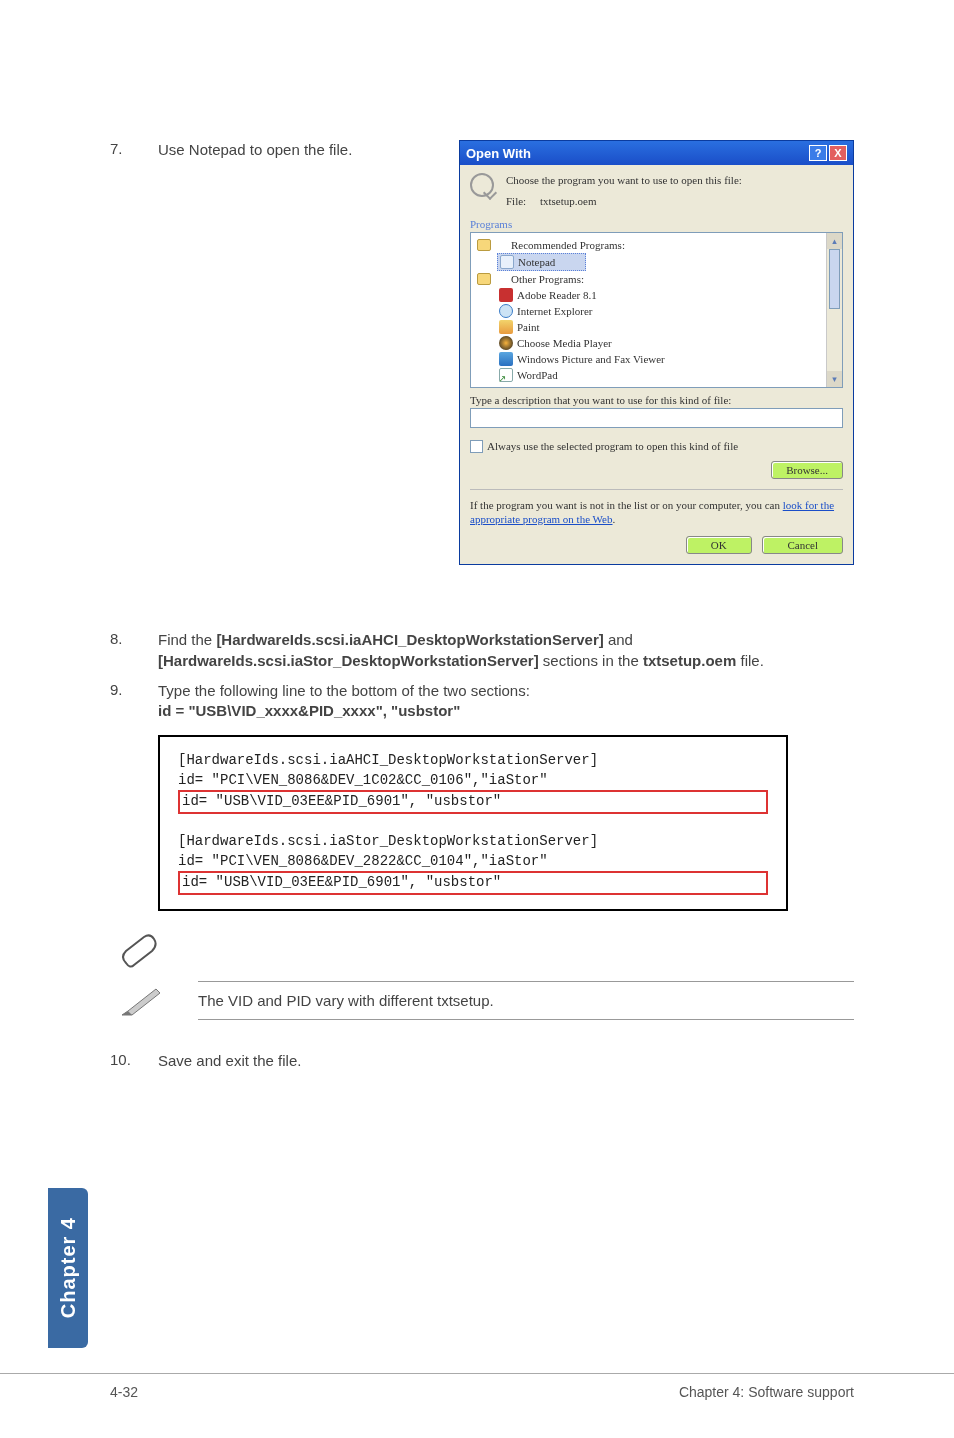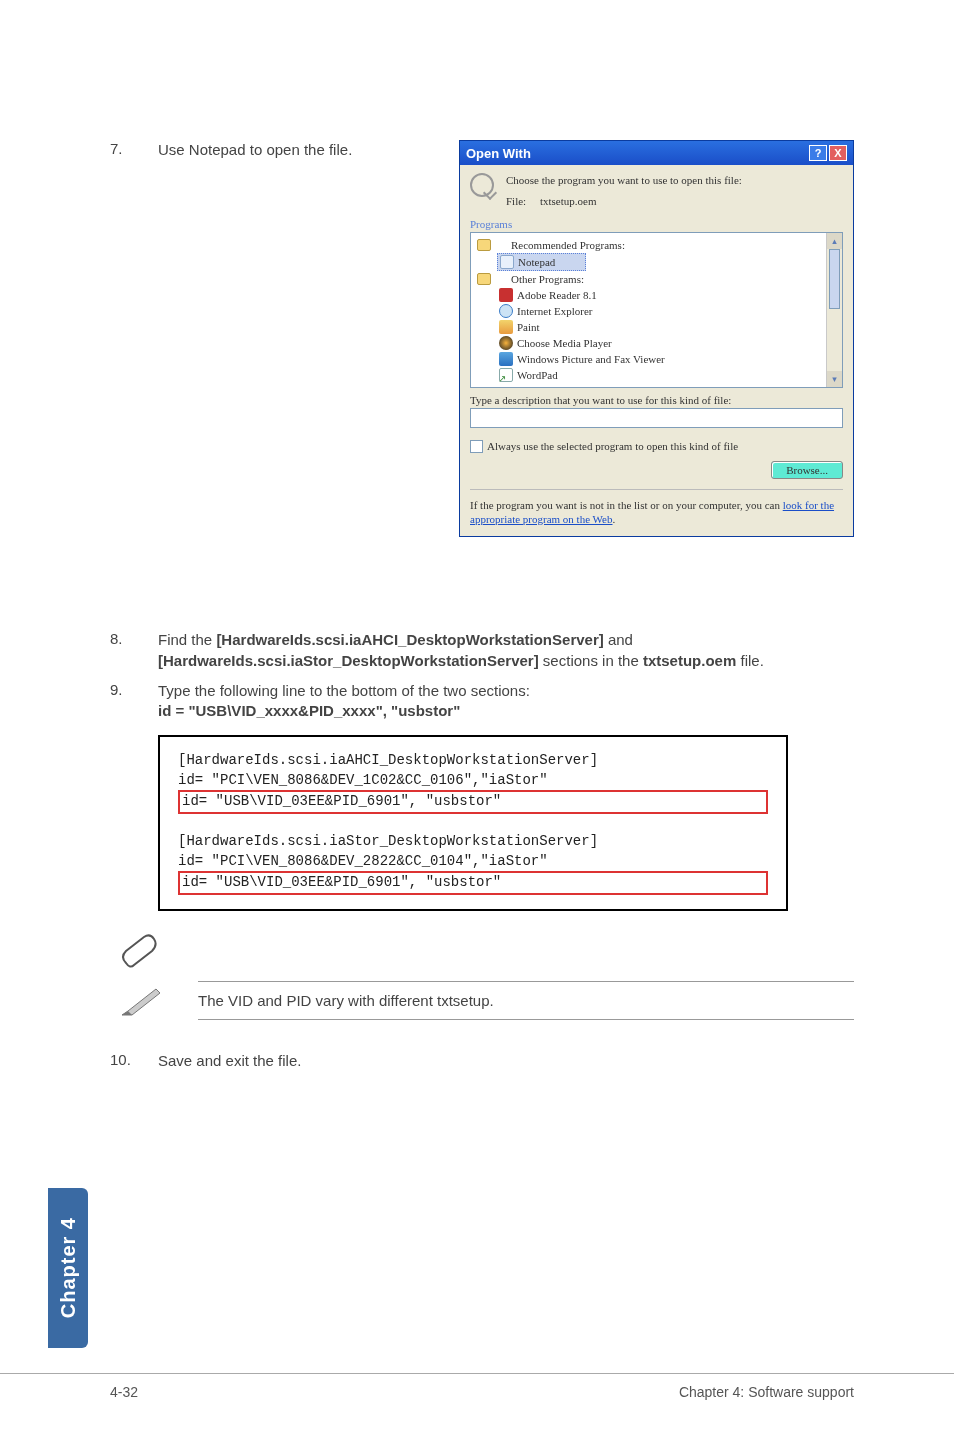--- a/index.html
+++ b/index.html
@@ -122,21 +122,21 @@
   .wordpad-ic::after{content:"↗";position:absolute;left:-2px;bottom:-3px;color:#3a8a3a;font-size:10px;}
   .desc-label { margin-top: 6px; font-size: 11px; }
   .desc-input {
     width: 100%; height: 20px; background: #fff;
     border: 1px solid #7f9db9; margin-top: 2px;
   }
   .chkrow { display: flex; align-items: center; gap: 4px; margin-top: 12px; font-size: 11px; }
   .chkbox { width: 13px; height: 13px; background: #fff; border: 1px solid #7f9db9; }
   .btn {
     display: inline-block;
-    background: #5eead4;
+    background: #bef264;
     border: 1px solid #888;
     border-radius: 3px;
     padding: 2px 14px;
     font-size: 11px;
     box-shadow: 1px 1px 0 #fff inset;
   }
   .browse-row { text-align: right; margin-top: 8px; }
   .hr { border-top: 1px solid #bbb; margin: 10px 0 8px 0; }
   .web-msg { font-size: 11px; line-height: 1.3; }
   .link { color: #1a4ec8; text-decoration: underline; }
@@ -277,20 +277,24 @@
         <span class="chkbox"></span>
         <span>Always use the selected program to open this kind of file</span>
       </div>
       <div class="browse-row">
         <span class="btn">Browse...</span>
       </div>
       <div class="hr"></div>
       <div class="web-msg">
         <span>If the program you want is not in the list or on your computer, you can </span><span class="link">look for the appropriate program on the Web</span><span>.</span>
       </div>
+      <div class="okrow">
+        <span class="btn">OK</span>
+        <span class="btn">Cancel</span>
+      </div>
     </div>
   </div>
 
   <div class="below-dialog"></div>
 
   <div class="row">
     <div class="step-num">8.</div>
     <div class="step-body">
       <span>Find the </span><span class="bold">[HardwareIds.scsi.iaAHCI_DesktopWorkstationServer]</span><span> and </span><span class="bold">[HardwareIds.scsi.iaStor_DesktopWorkstationServer]</span><span> sections in the </span><span class="bold">txtsetup.oem</span><span> file.</span>
     </div>

